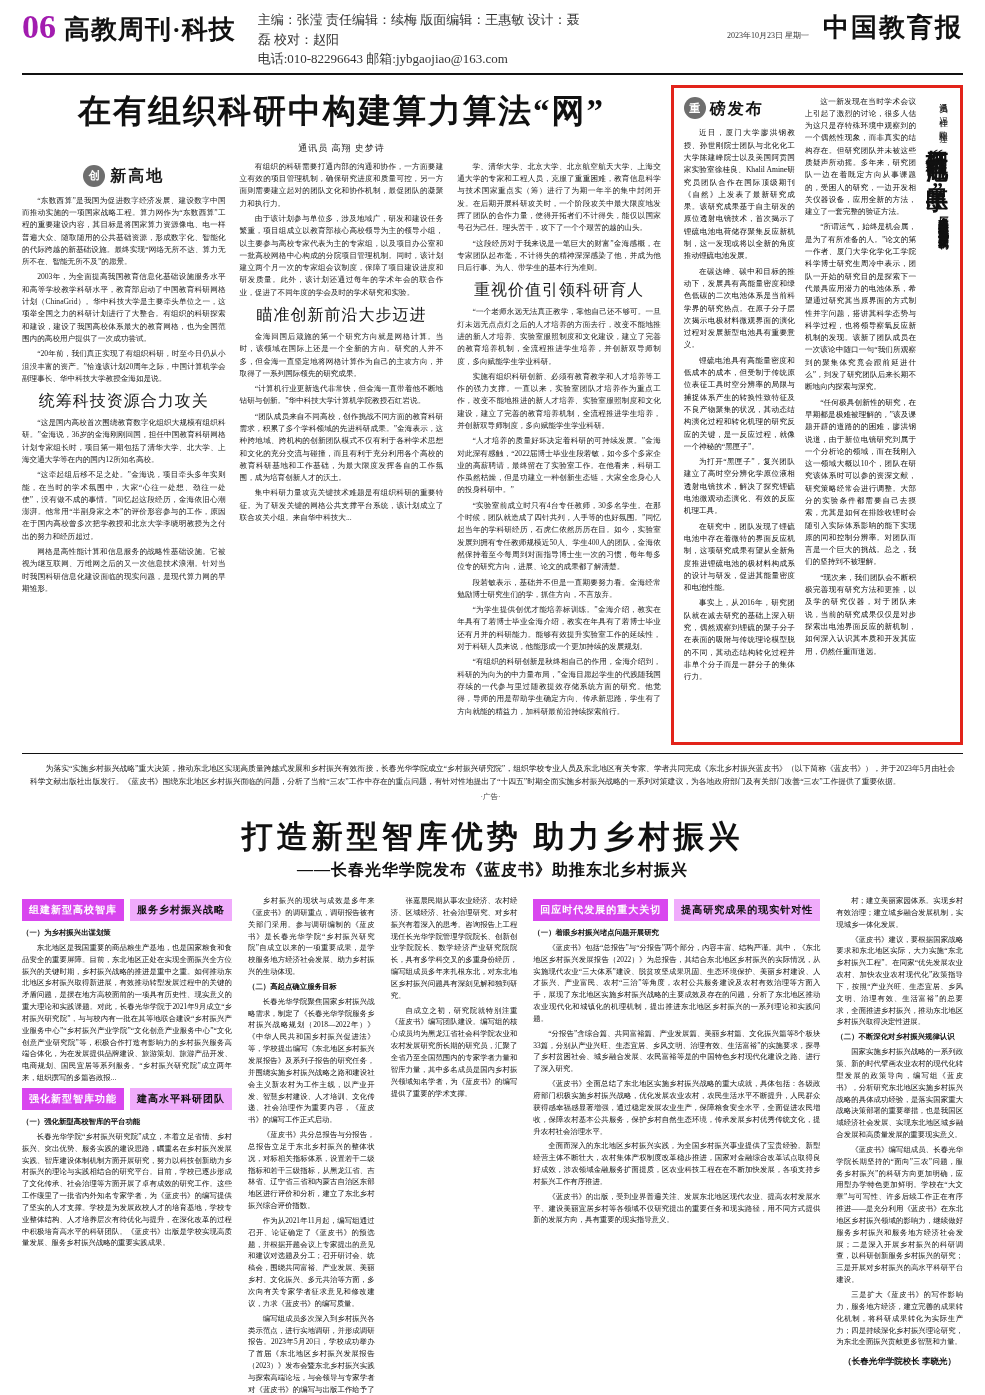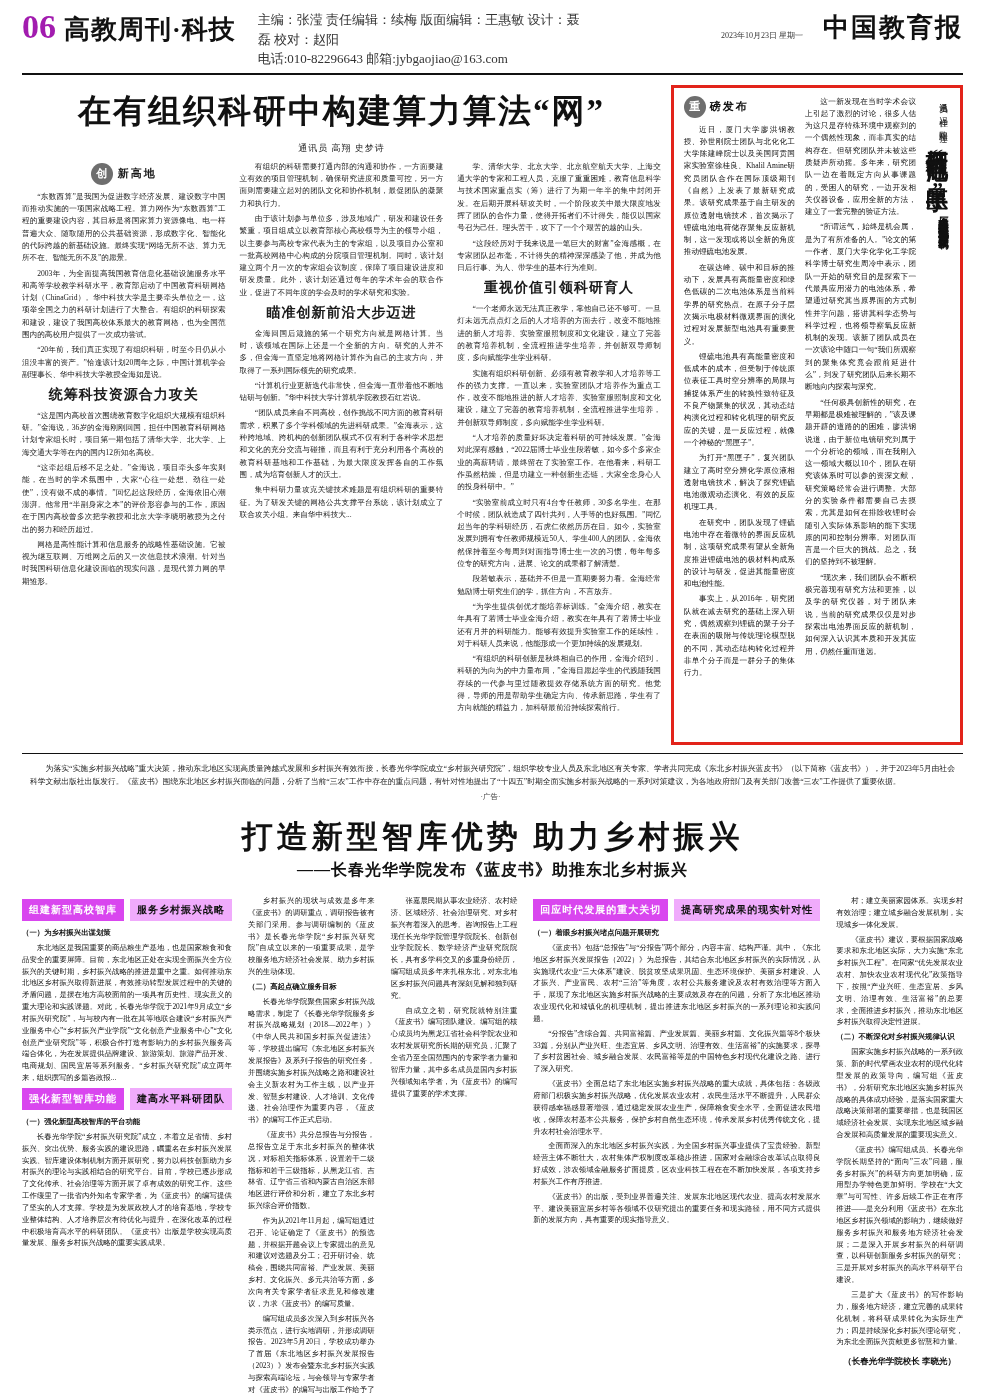--- a/index.html
+++ b/index.html
@@ -54,21 +54,21 @@
     color: #333;
     line-height: 1.5;
     margin-left: 14px;
     align-self: center;
     max-width: 330px;
   }
   .mast-right {
     text-align: right;
     display: flex;
     align-items: flex-end;
-    gap: 20px;
+    gap: 14px;
   }
   .mast-date {
     font-size: 8px;
     color: #333;
     padding-bottom: 4px;
   }
   .paper-name {
     font-size: 26px;
     font-weight: bold;
     letter-spacing: 2px;
@@ -109,22 +109,22 @@
     font-size: 7.6px;
     line-height: 1.62;
     text-align: justify;
     color: #1a1a1a;
   }
   .col p {
     margin: 0 0 3px 0;
     text-indent: 2em;
   }
   .subhead {
-    font-size: 14px;
-    font-weight: bold;
+    font-size: 16px;
+    font-weight: normal;
     text-align: center;
     margin: 6px 0 5px 0;
     text-indent: 0 !important;
     letter-spacing: 1px;
   }
   .badge-head {
     display: flex;
     align-items: center;
     justify-content: center;
     gap: 5px;
@@ -136,21 +136,21 @@
     border-radius: 50%;
     background: #6e6e6e;
     color: #fff;
     font-size: 11px;
     font-weight: bold;
     display: flex;
     align-items: center;
     justify-content: center;
   }
   .badge-text {
-    font-size: 11px;
+    font-size: 16px;
     font-weight: bold;
     letter-spacing: 2px;
   }
 
   
   .redbox {
     width: 296px;
     border: 3px solid #e2231a;
     box-sizing: border-box;
     padding: 8px 10px;

